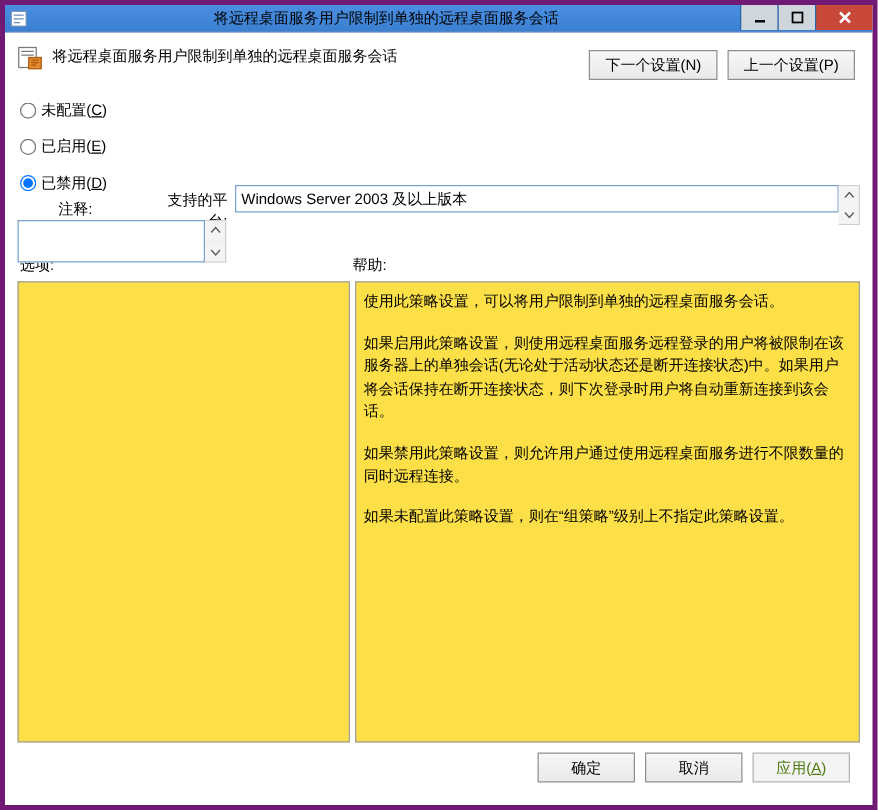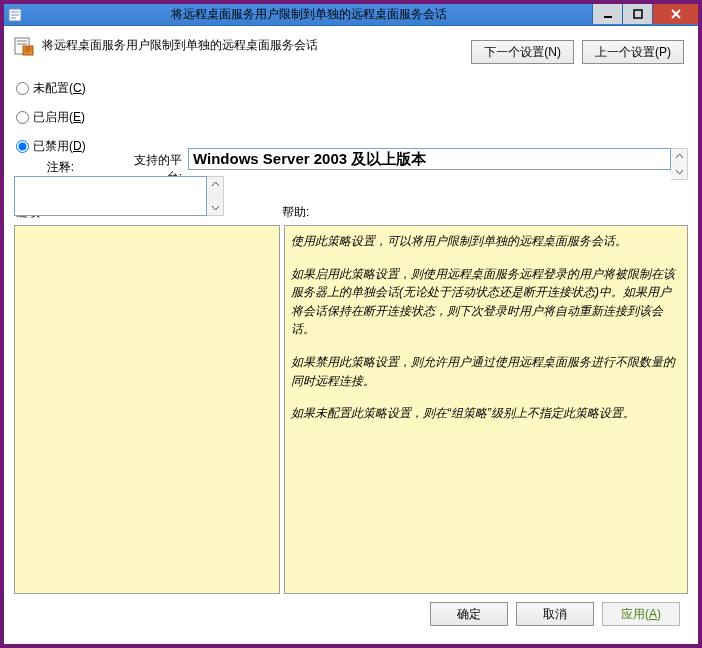--- a/index.html
+++ b/index.html
@@ -73,24 +73,23 @@
   .u { text-decoration: underline; }
 
   .config-mid-label { width: 66px; text-align: right; padding-right: 6px; padding-top: 4px; flex-shrink:0; }
   .config-field { flex: 1; position: relative; display:flex; }
 
   .textarea-like, .platform-box {
     flex:1;
     border: 1px solid #7aa2cd;
     background: #fff;
     padding: 2px 4px;
-    font-size: 15px;
+    font-size: 12px;
     resize: none;
     overflow: hidden;
-    font-weight: bold;
   }
   .scroll-stub {
     width: 17px;
     background: #f0f0f0;
     border: 1px solid #cfcfcf;
     border-left: none;
     display: flex; flex-direction: column; justify-content: space-between;
   }
   .scroll-stub .arrow { height: 15px; display:flex; align-items:center; justify-content:center; color:#555; background:#f4f4f4;}
   .scroll-stub .arrow svg{display:block;}
@@ -102,24 +101,23 @@
 
   
   .panel-labels { display: flex; margin-top: 10px; }
   .panel-labels .lbl-opts { width: 266px; padding-left: 2px; }
   .panel-labels .lbl-help { flex:1; padding-left: 2px; }
 
   
   .panels { flex:1; display:flex; gap: 4px; margin-top: 4px; min-height: 0; }
   .panel {
     border: 1px solid #9f9f9f;
-    background: #fef9c3;
+    background: #fde047;
     overflow-y: auto;
     padding: 6px 6px;
-    font-style: italic;
   }
   .panel.options { width: 266px; }
   .panel.help { flex:1; line-height: 1.55; }
   .panel.help p { margin: 0 0 14px 0; }
   .panel.help p:last-child{ margin-bottom:0;}
 
   
   .bottom-bar {
     height: 40px;
     display:flex; align-items:center; justify-content:flex-end;

